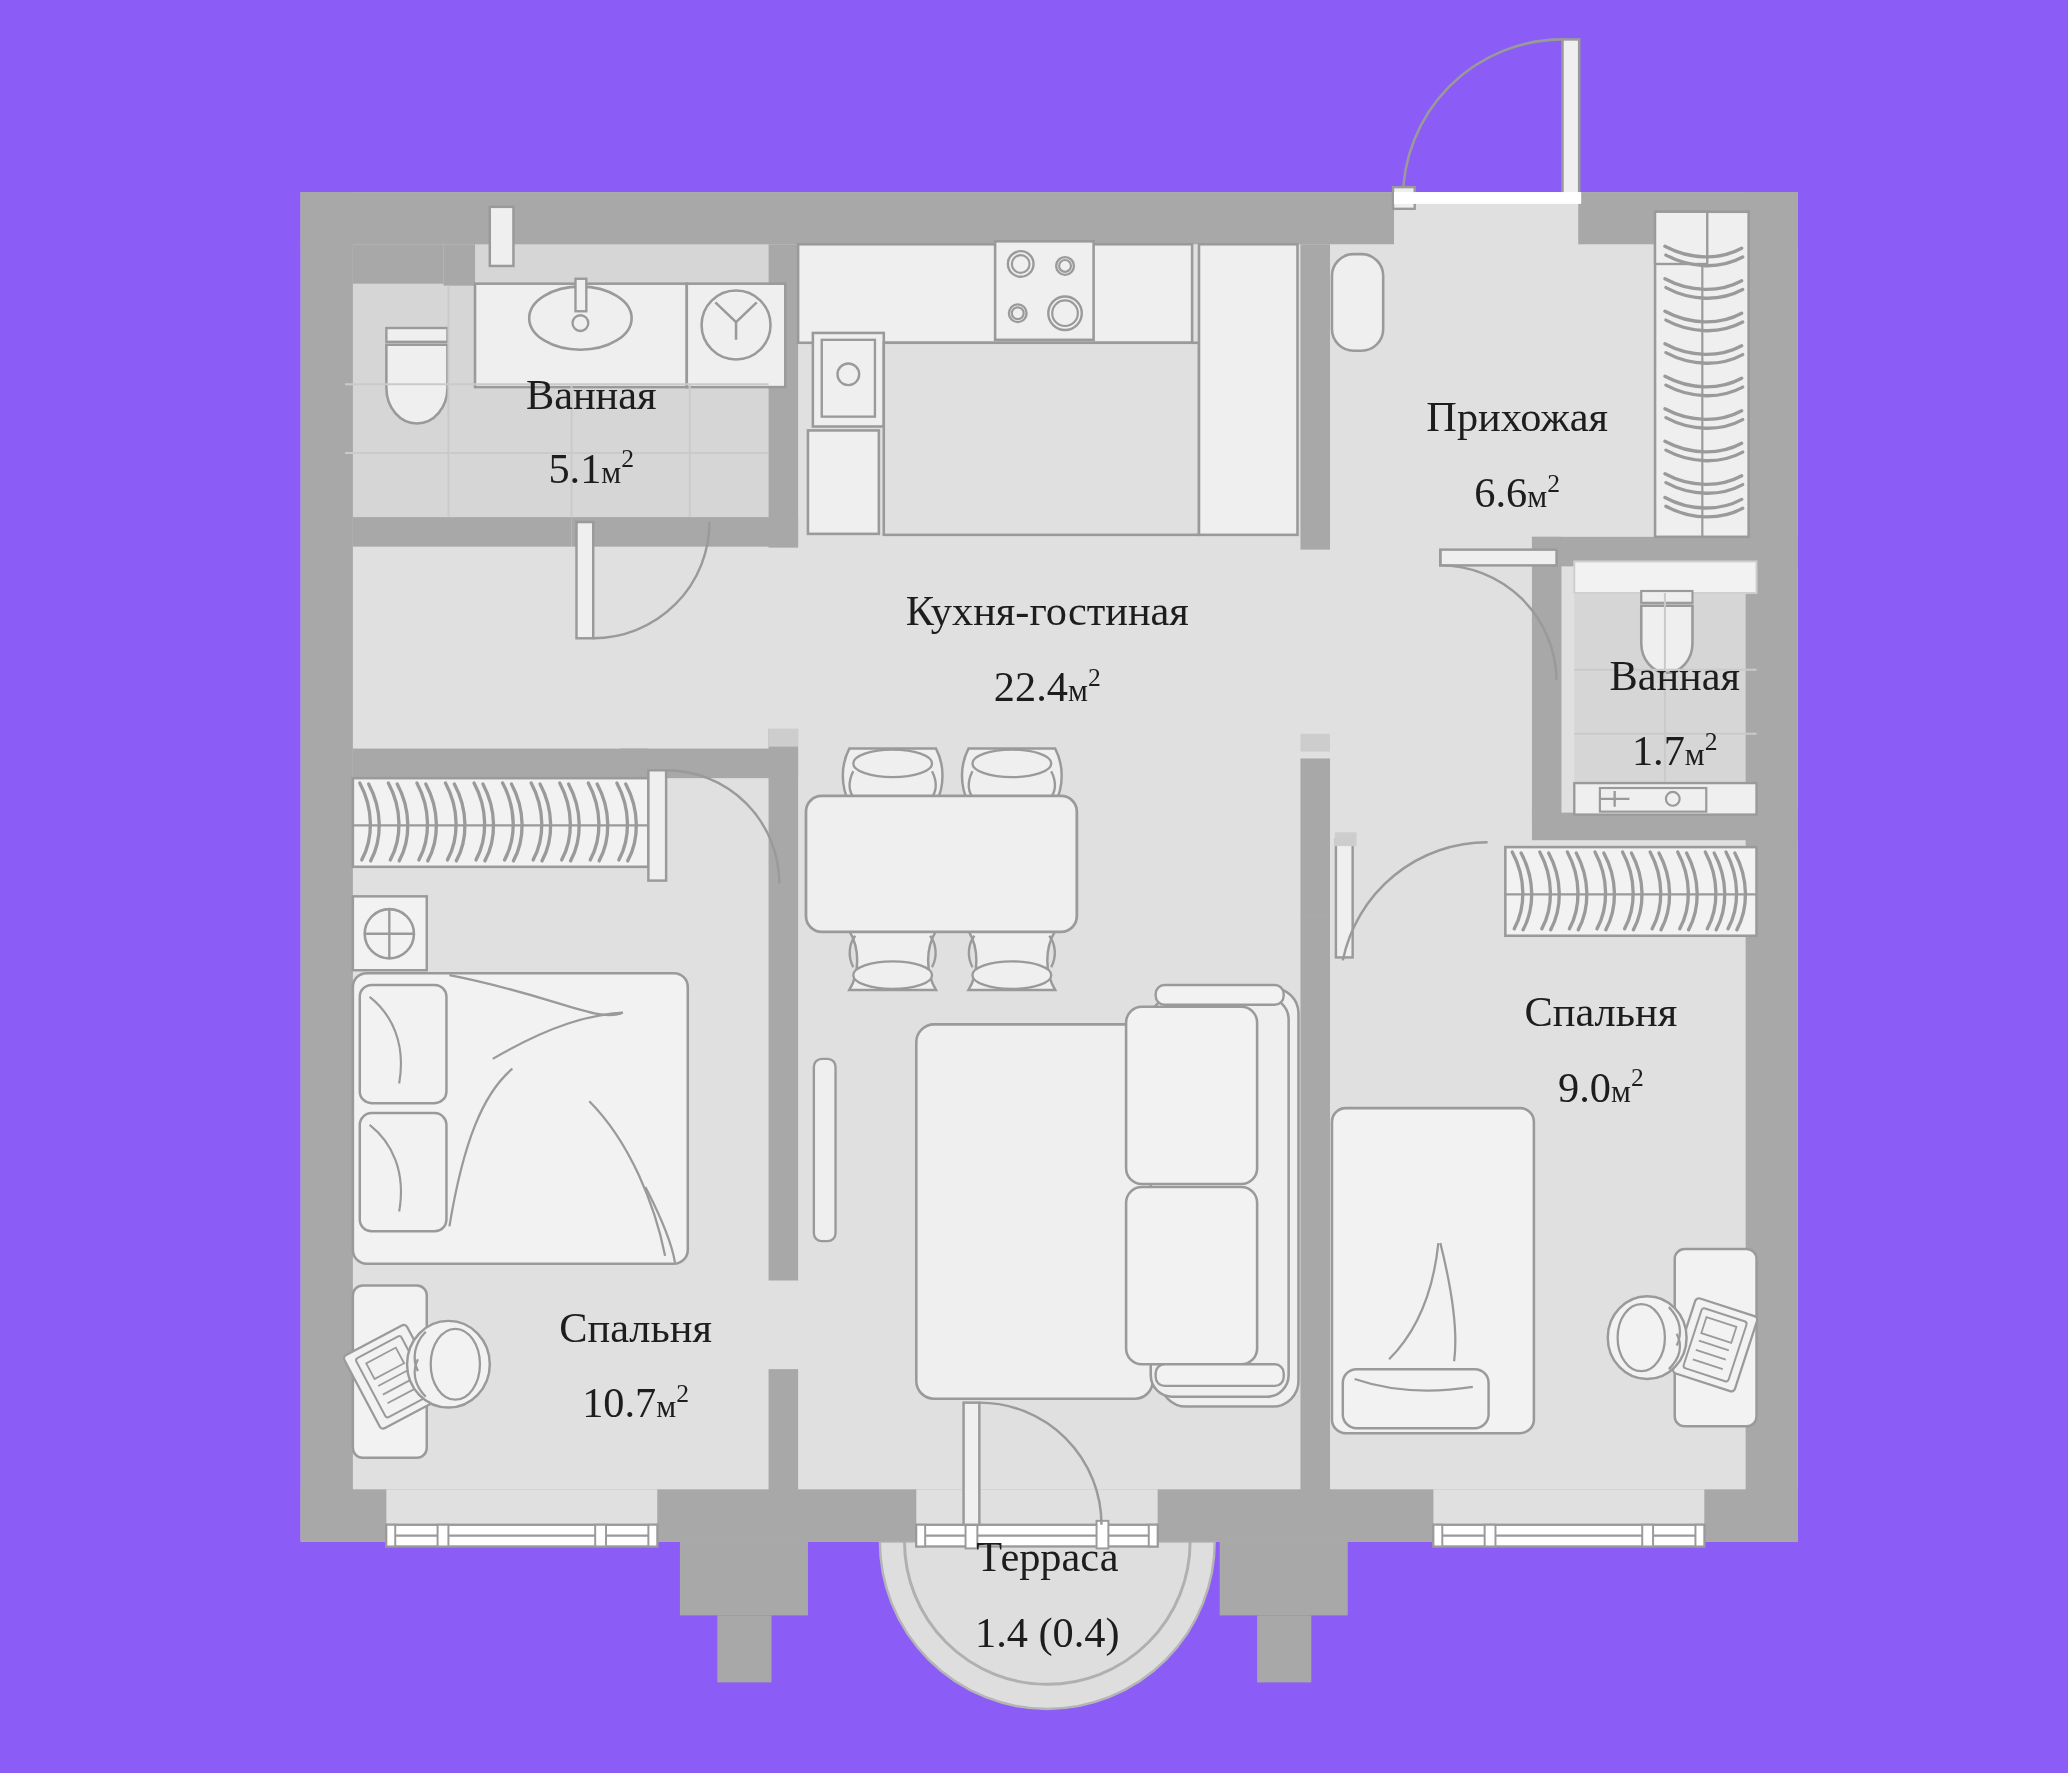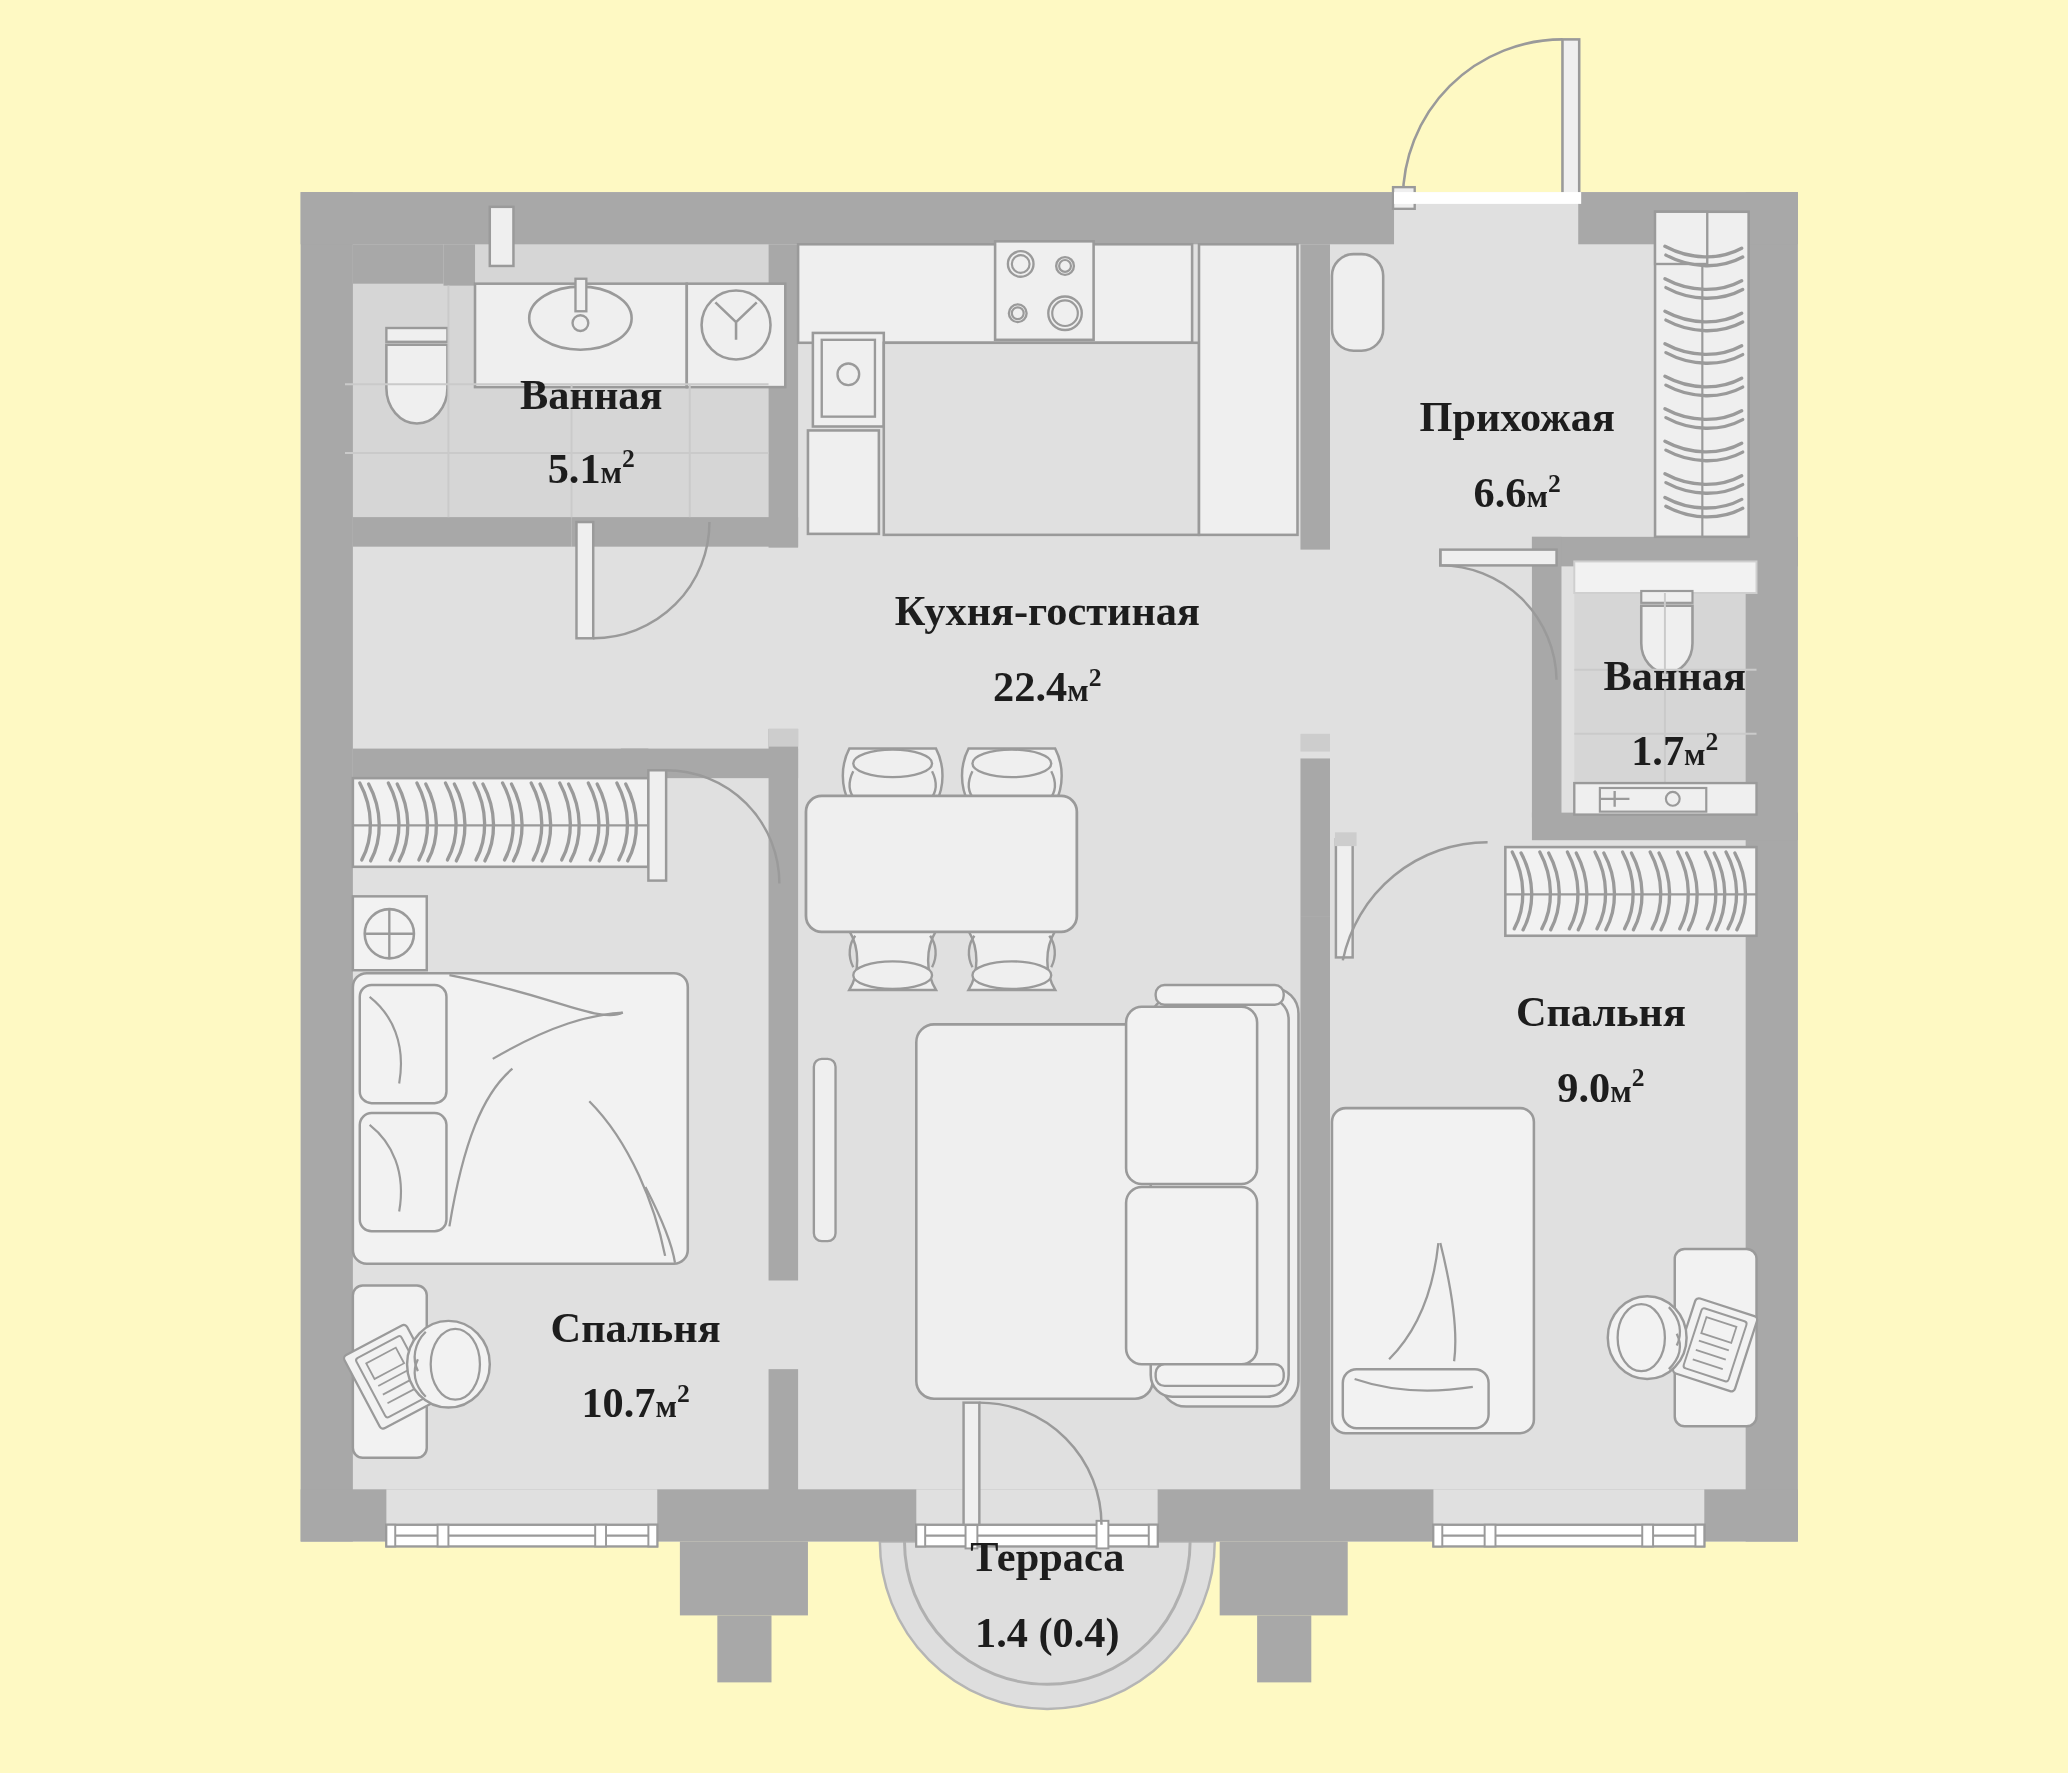--- a/index.html
+++ b/index.html
@@ -5,23 +5,22 @@
   html, body {
     margin: 0;
     padding: 0;
     background: #ffffff;
     font-family: "Liberation Serif", serif;
   }
   #plan-root {
     position: relative;
     width: 2069px;
     height: 1773px;
-    background: #fef9c3;
+    background: #8b5cf6;
     overflow: hidden;
-    font-weight: bold;
   }
   svg#floorplan {
     position: absolute;
     left: 0;
     top: 0;
     width: 2069px;
     height: 1773px;
     display: block;
   }
   .room-label-text {

